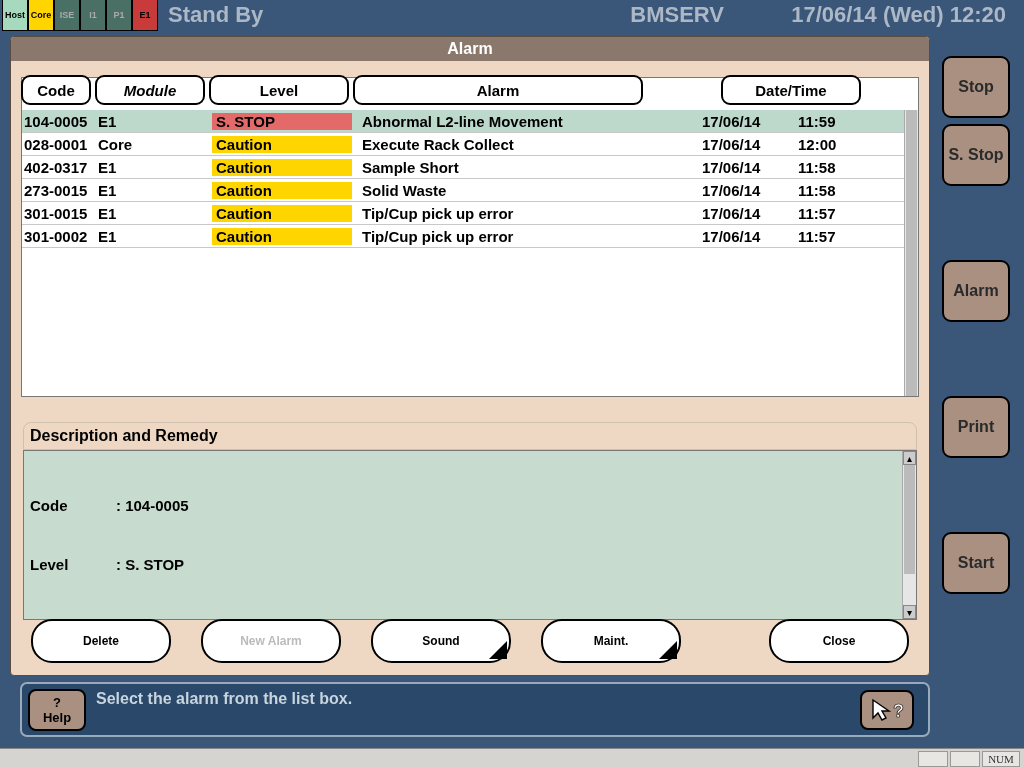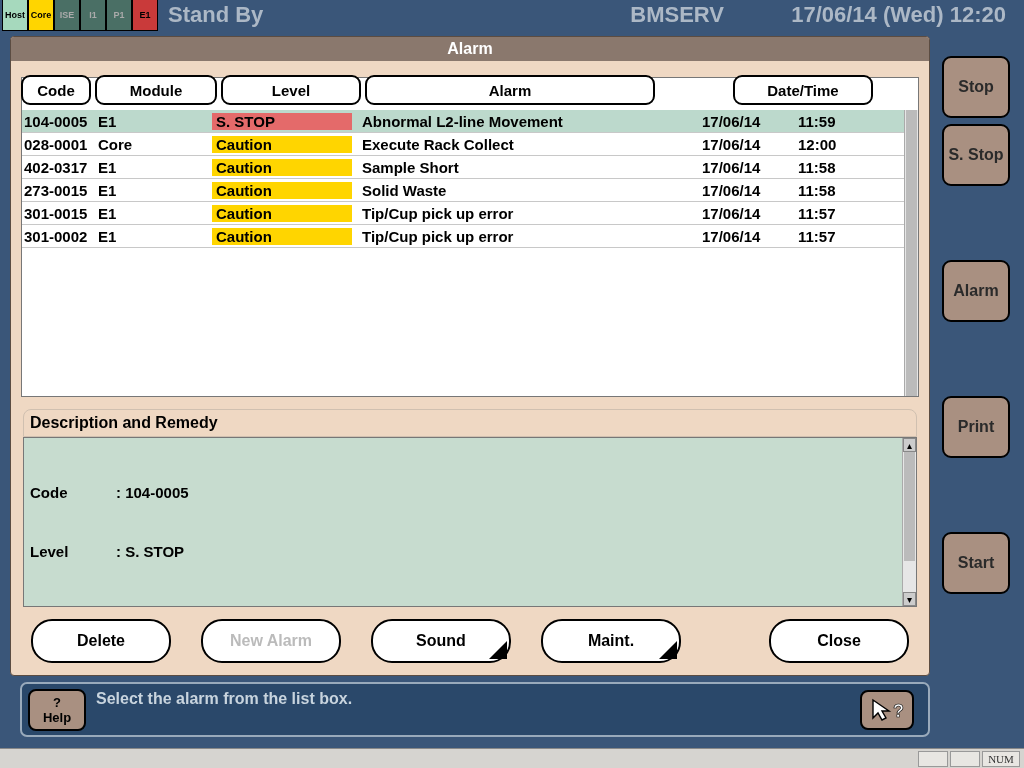--- a/index.html
+++ b/index.html
@@ -104,21 +104,21 @@
   .th-btn {
     height: 30px;
     background: #fff;
     border: 2px solid #000;
     border-radius: 9px;
     font-weight: bold;
     font-size: 15px;
     display: flex; align-items: center; justify-content: center;
   }
   .th-code   { width: 70px; }
-  .th-module { width: 122px; }
+  .th-module { width: 110px; font-style: italic; }
   .th-level  { width: 140px; }
   .th-alarm  { width: 290px; }
   .th-gap    { width: 70px; border:none; background:transparent; }
   .th-dt     { width: 140px; }
 
   .tbody {
     position: absolute; top: 32px; left: 0; right: 14px; bottom: 0;
     overflow: hidden;
   }
   .row {
@@ -140,21 +140,21 @@
   .lvl-caution { background: #ffd500; }
 
   .scrollbar {
     position: absolute; top: 32px; right: 0; bottom: 0;
     width: 14px; background: #e6e6e6;
     border-left: 1px solid #aaa;
   }
   .sb-thumb { position:absolute; left:1px; right:1px; background:#bbb;}
 
   .desc-header {
-    margin: 12px 12px 0 12px;
+    margin: 25px 12px 0 12px;
     height: 28px;
     background: #efd8c3;
     border: 1px solid #d0c0b0;
     border-top-left-radius: 8px; border-top-right-radius: 8px;
     font-size: 16px; font-weight: bold;
     padding-left: 6px;
     display:flex; align-items:center;
   }
   .desc-box {
     margin: 0 12px 0 12px;
@@ -186,21 +186,21 @@
   .actions {
     position: absolute;
     bottom: 12px; left: 20px; right: 20px;
     display: flex; gap: 30px;
   }
   .act-btn {
     width: 140px; height: 44px;
     background: #fff;
     border: 2px solid #000;
     border-radius: 21px;
-    font-weight: bold; font-size: 16px;
+    font-weight: bold; font-size: 12px;
     display: flex; align-items:center; justify-content:center;
     cursor: pointer;
     position: relative;
   }
   .act-disabled { color: #bbb; }
   .corner-tri {
     position: absolute; right: 2px; bottom: 2px;
     width: 0; height: 0;
     border-style: solid;
     border-width: 0 0 18px 18px;

